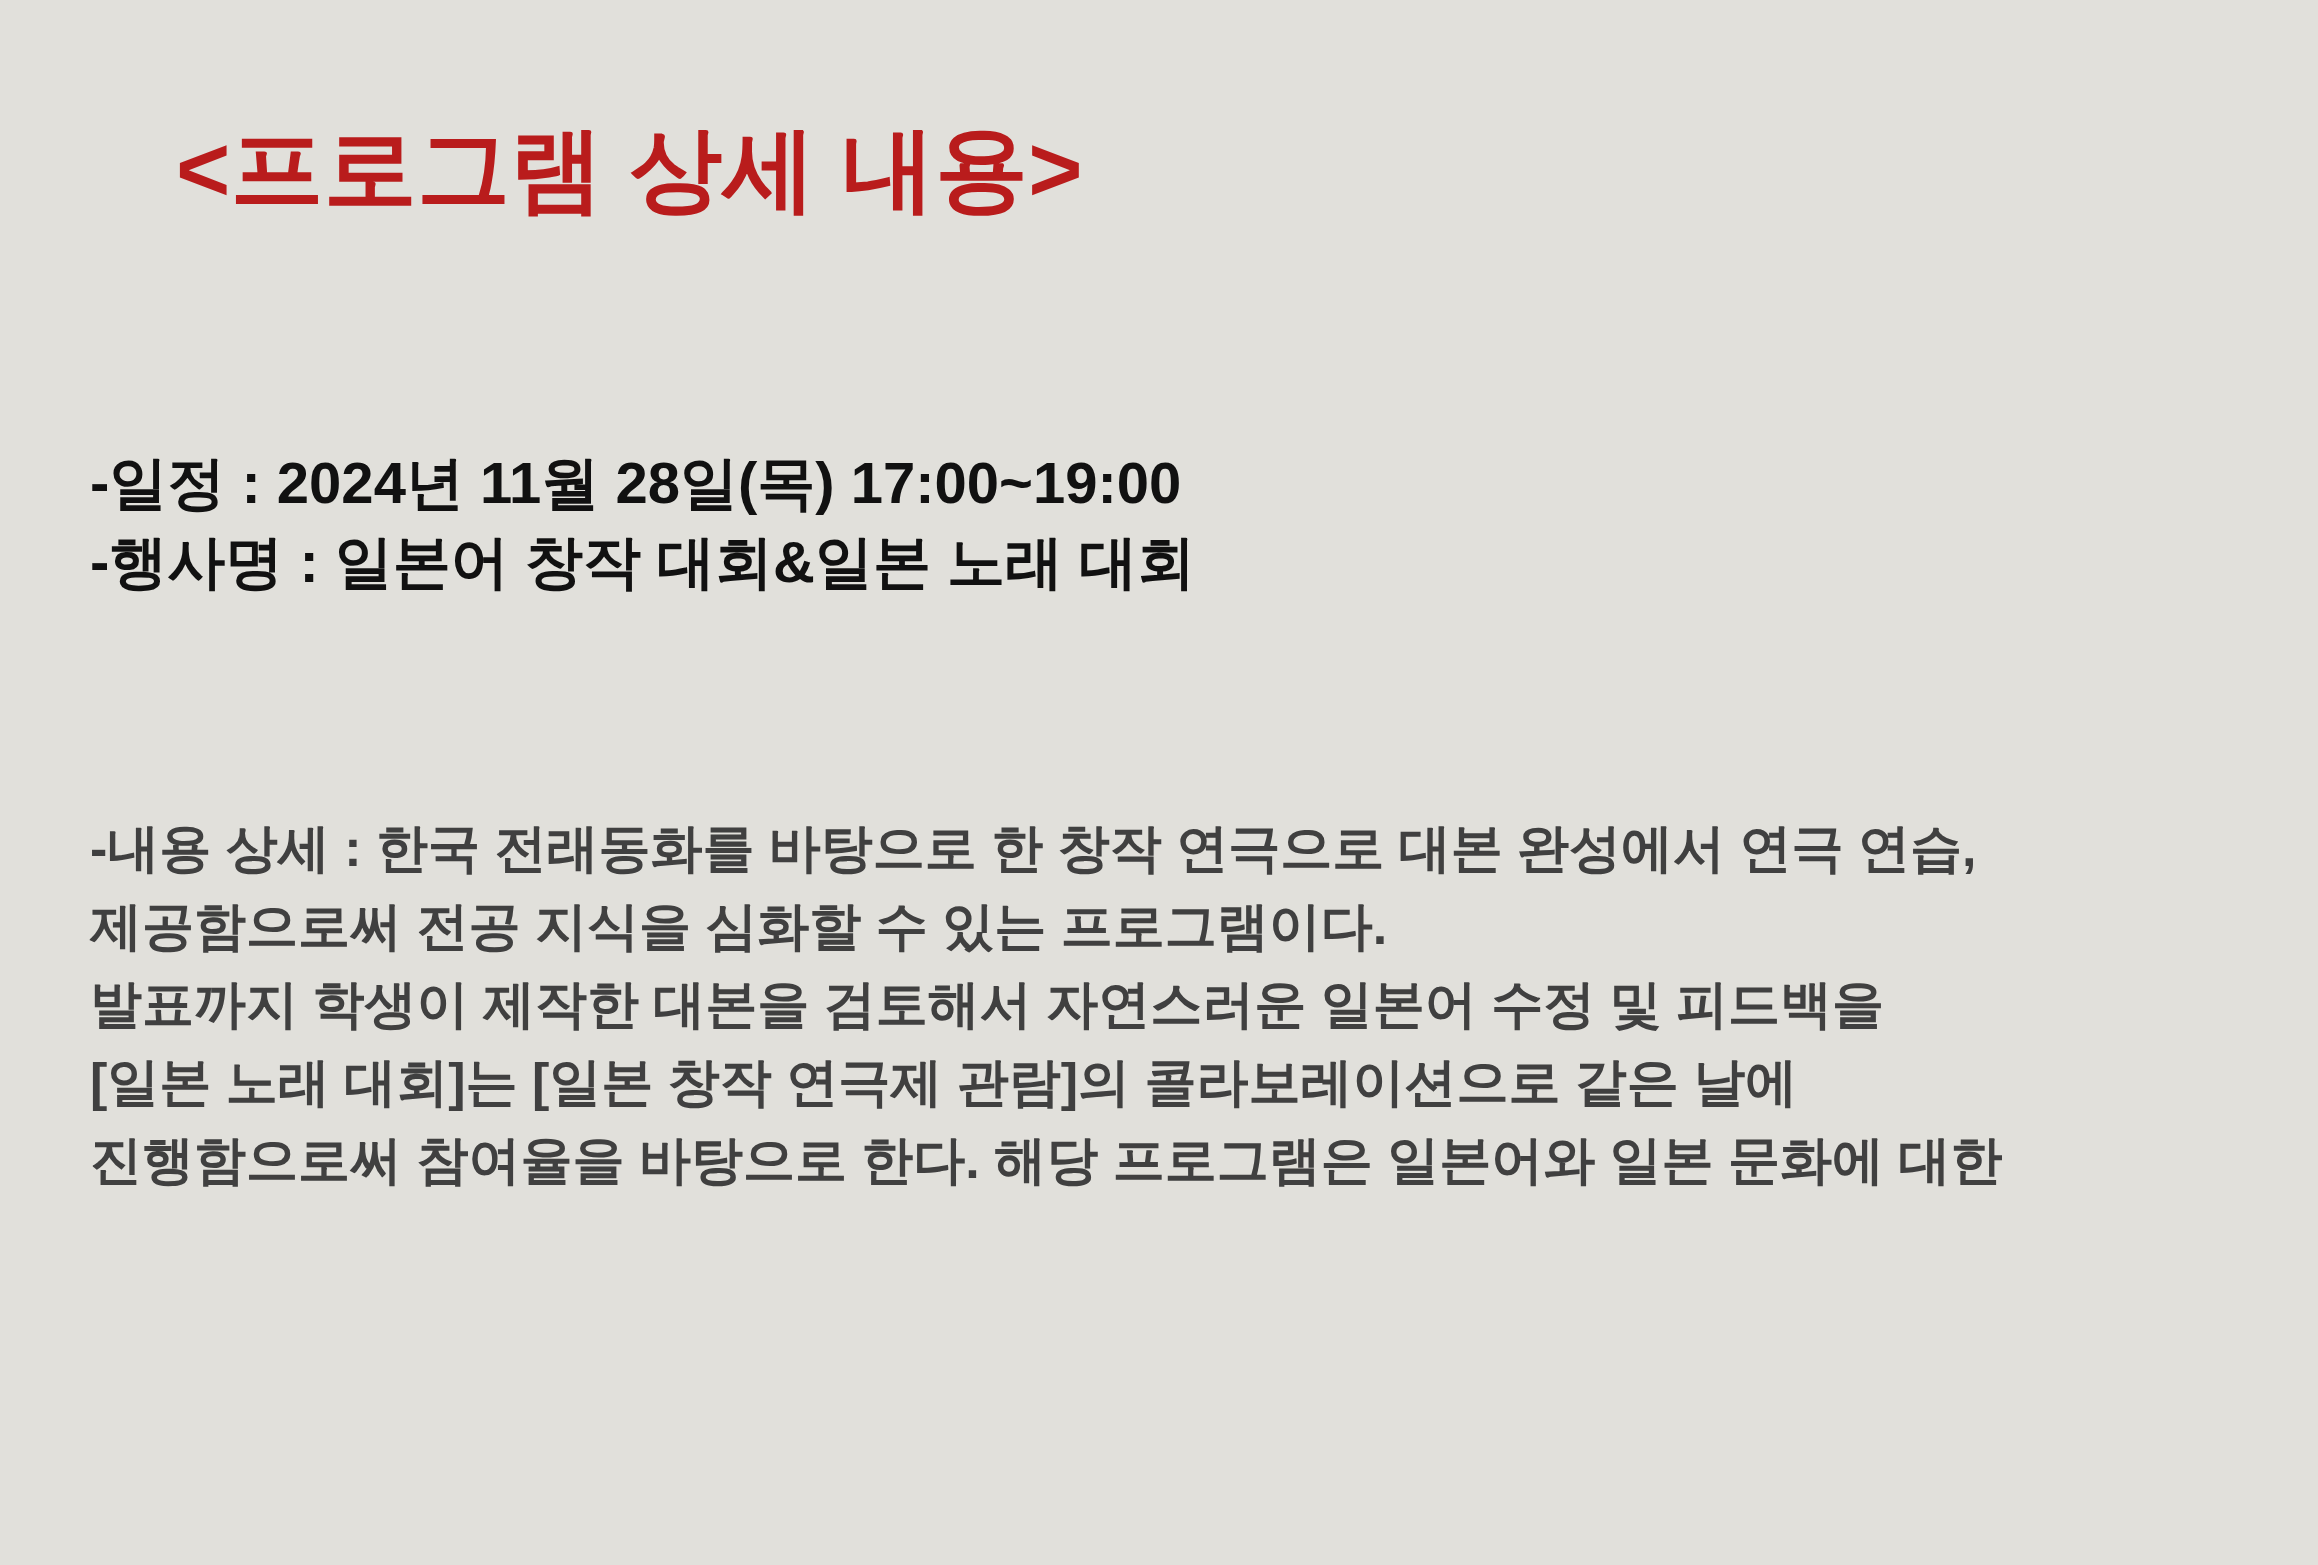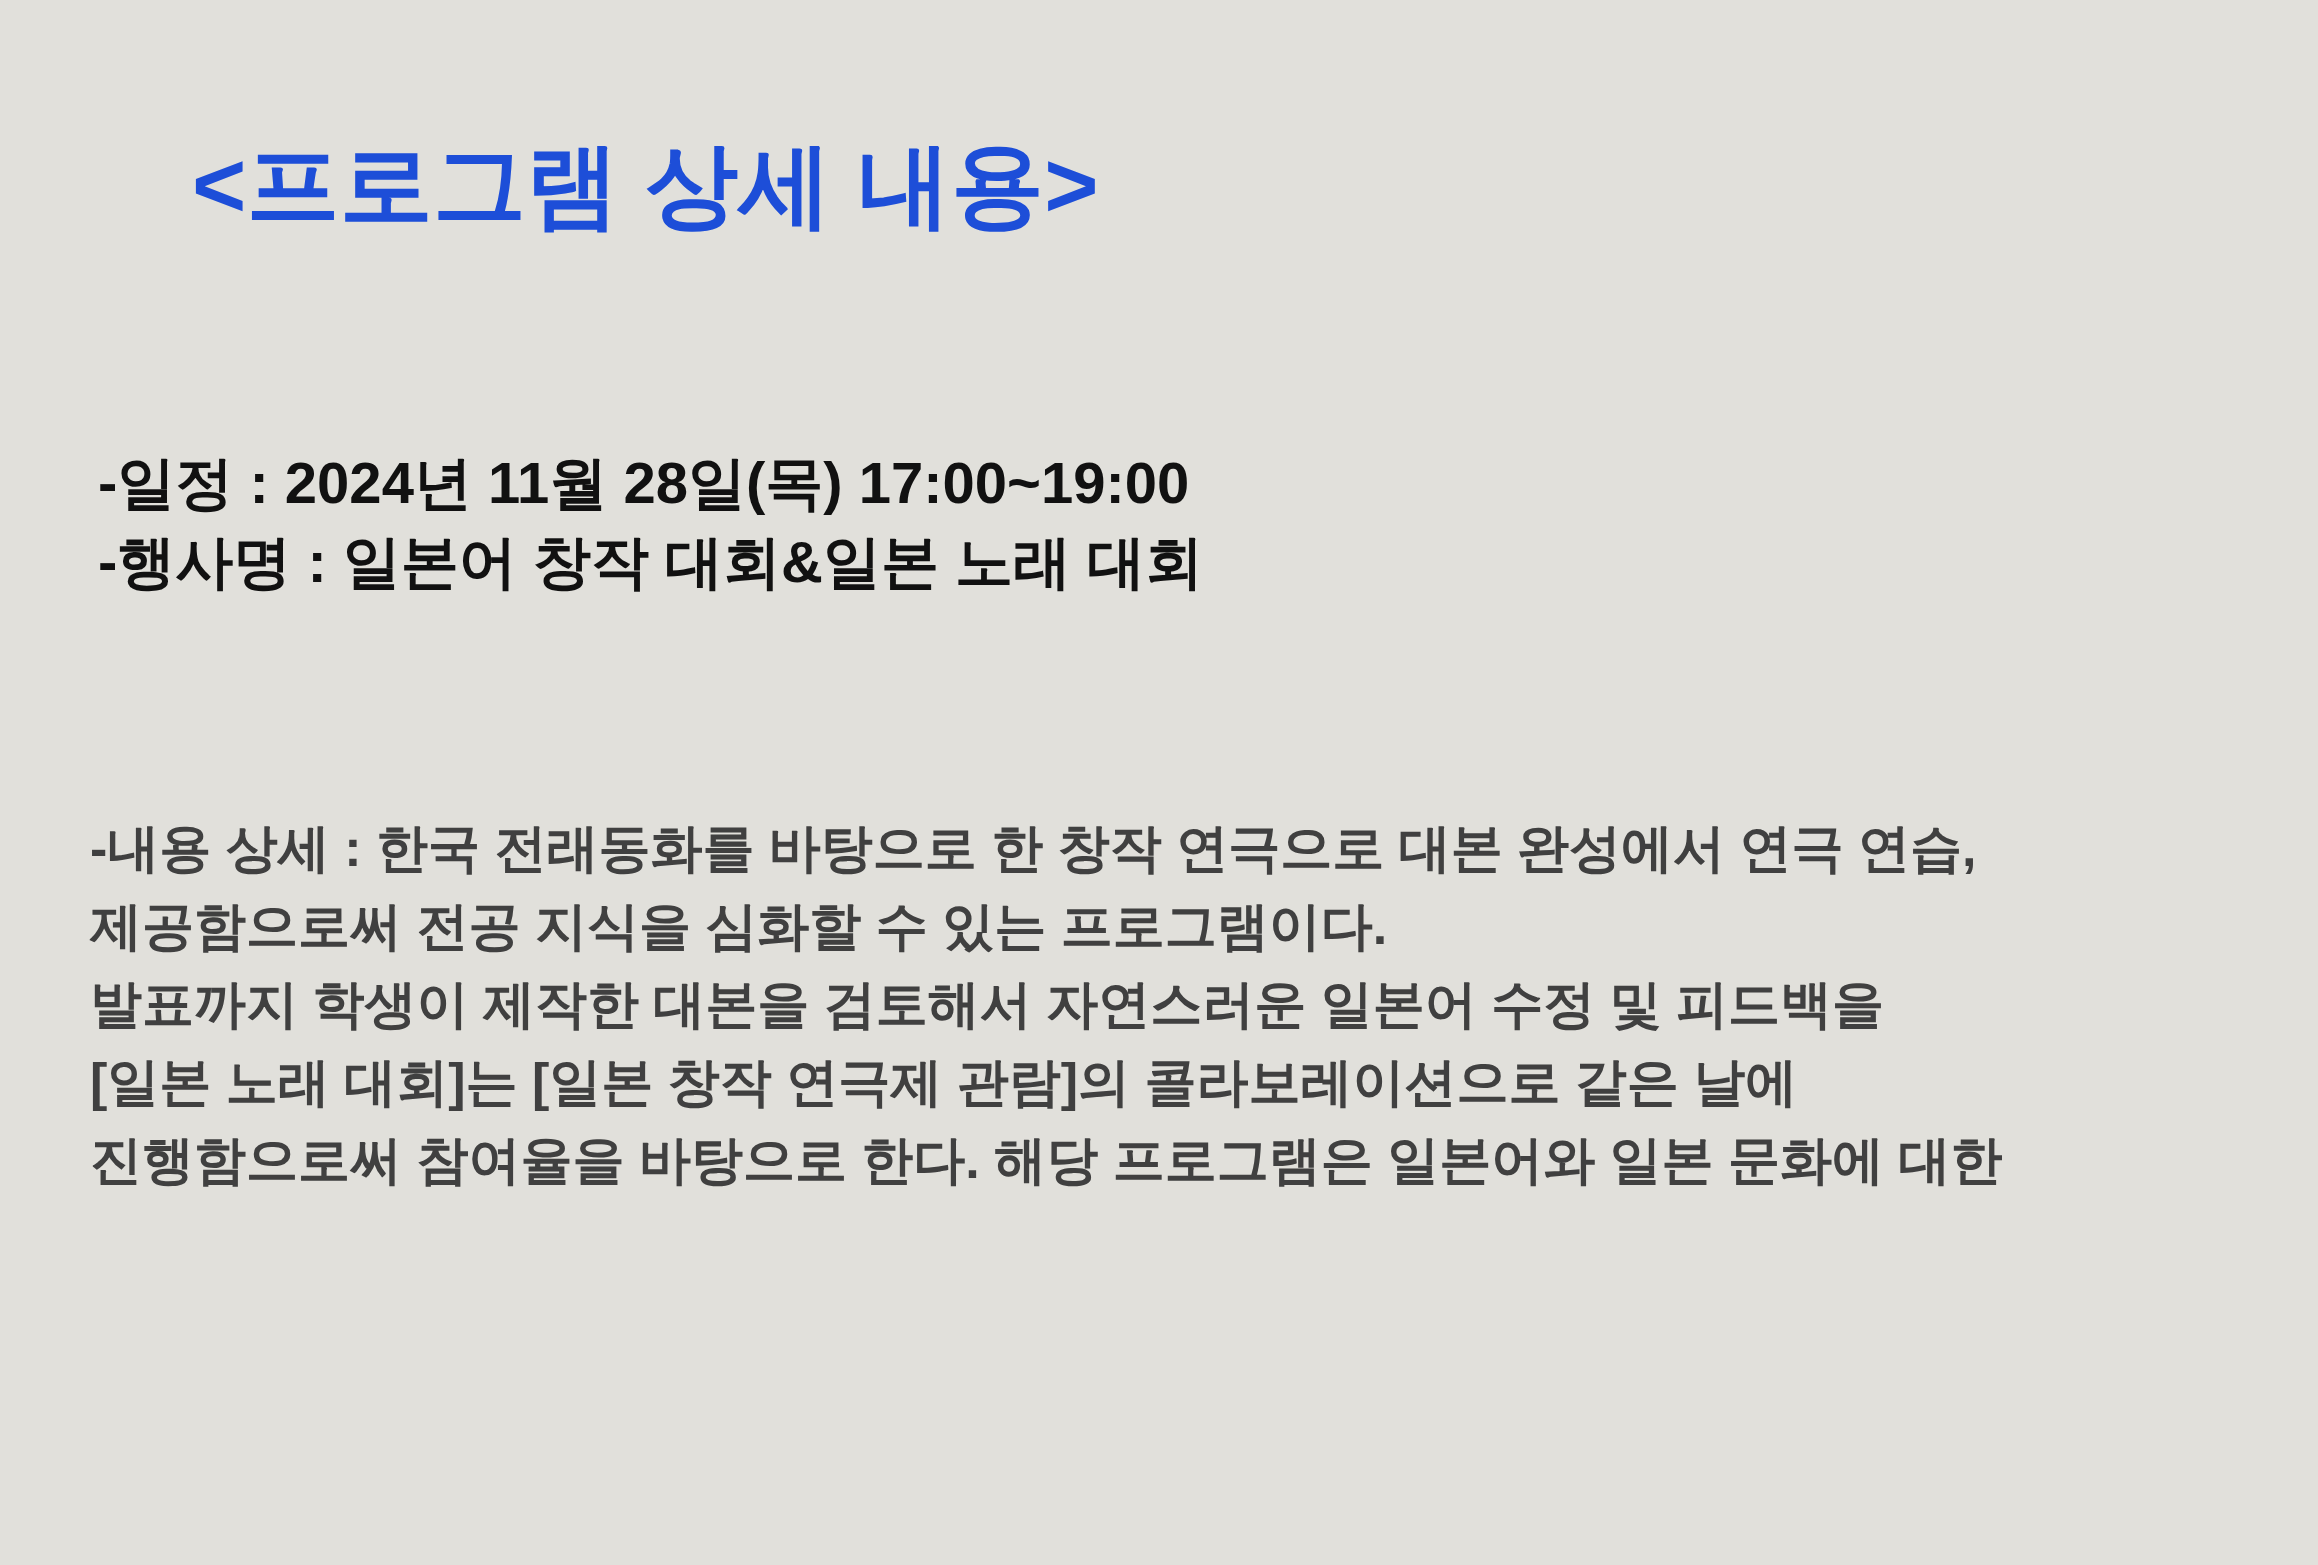--- a/index.html
+++ b/index.html
@@ -24,35 +24,34 @@
     box-sizing: border-box;
   }
 
   
   .title-block {
     position: absolute;
     left: 176px;
     top: 116px;
   }
   .slide-title {
-    margin: 16px;
+    margin: 0;
     font-size: 93px;
     font-weight: 700;
     line-height: 1.15;
     letter-spacing: 0.2px;
-    color: #1d4ed8;
+    color: #b91c1c;
     white-space: nowrap;
   }
 
   
   .meta-block {
     position: absolute;
     left: 90px;
     top: 443px;
-    margin-left: 8px;
   }
   .meta-line {
     margin: 0;
     font-size: 58px;
     font-weight: 700;
     line-height: 1.37;
     color: #111111;
     white-space: nowrap;
   }
 

